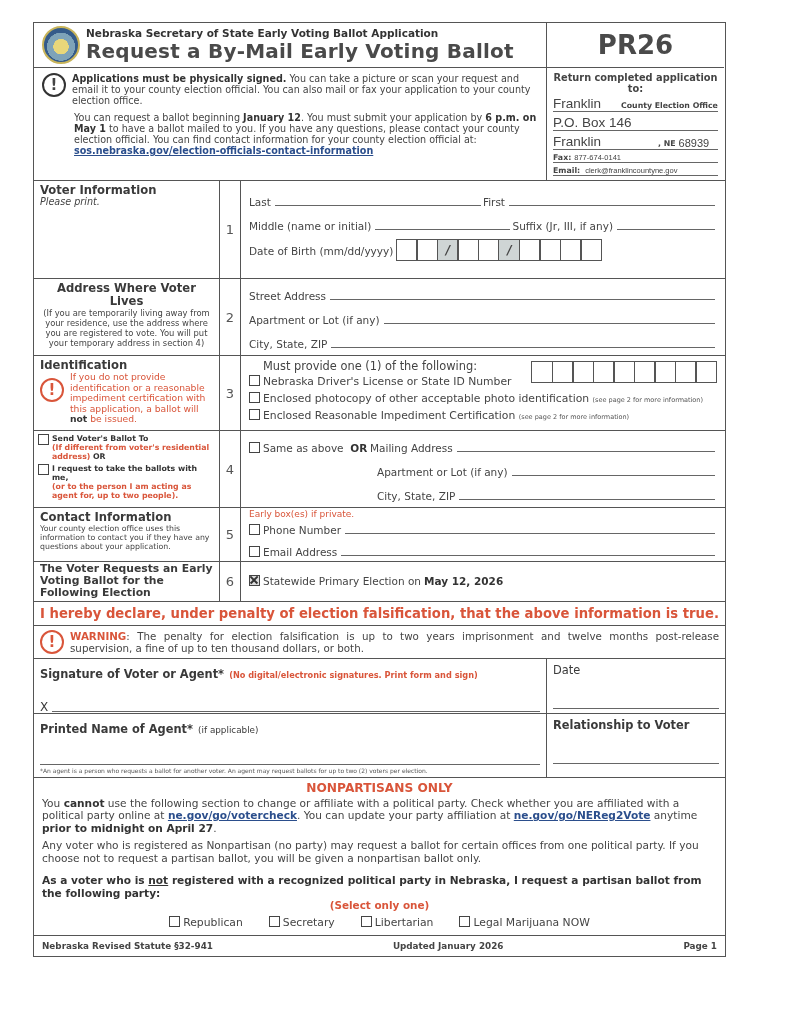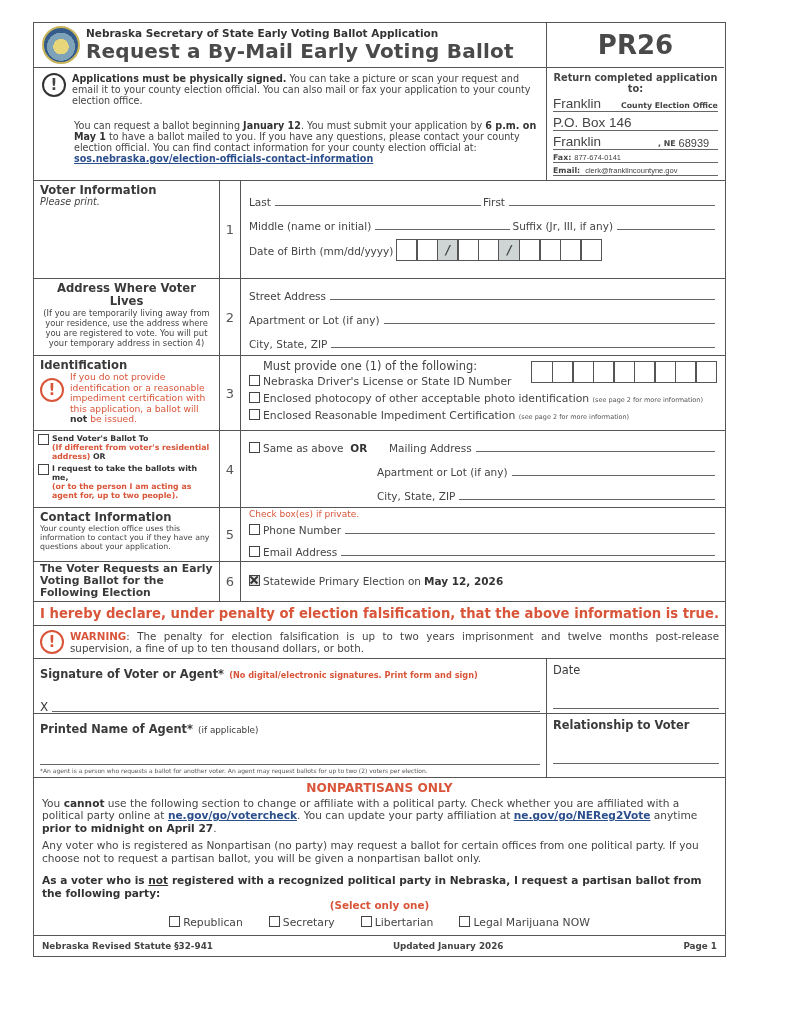--- a/index.html
+++ b/index.html
@@ -16,21 +16,21 @@
   .hdr-left { width: 513px; border-right: 1.5px solid #555; box-sizing: border-box; }
   .hdr-right { width: 177px; }
   .title-row { display: flex; align-items: center; height: 44px; padding-left: 8px; border-bottom: 1.5px solid #555; }
   .seal { width: 38px; height: 38px; border-radius: 50%; background: radial-gradient(circle at 50% 55%, #e8d77a 0 30%, #7ea3b8 31% 55%, #345b8a 56% 100%); border: 2px solid #c8b45a; box-sizing: border-box; margin-right: 6px; }
   .title-small { font-size: 10.5px; font-weight: bold; color: #333; line-height: 12px; }
   .title-big { font-size: 20px; font-weight: bold; color: #4a4a4a; line-height: 24px; letter-spacing: 0.2px; }
   .notice { padding: 5px 8px 4px 8px; font-size: 9.6px; line-height: 11px; color: #444; }
   .notice-top { display: flex; }
   .excl { width: 24px; height: 24px; border: 2px solid #333; border-radius: 50%; box-sizing: border-box; display: flex; align-items: center; justify-content: center; font-weight: bold; font-size: 15px; flex: 0 0 auto; margin-right: 6px; }
   .excl.red-c { border-color: #d9553a; color: #d9553a; }
-  .notice p { margin: 8px 0 6px 32px; }
+  .notice p { margin: 0 0 6px 32px; }
   .pr26 { height: 44px; display: flex; align-items: center; justify-content: center; font-size: 26px; font-weight: bold; color: #4a4a4a; border-bottom: 1.5px solid #555; }
   .return { padding: 4px 6px; font-size: 9px; }
   .return .ttl { font-weight: bold; font-size: 9.8px; text-align: center; color: #444; margin-bottom: 2px; }
   .ret-line { display: flex; align-items: flex-end; border-bottom: 1px solid #666; margin-bottom: 3px; font-family: "Liberation Sans", sans-serif; }
   .hand { font-family: "Liberation Sans", sans-serif; font-size: 13.5px; color: #444; }
   .hand-sm { font-family: "Liberation Sans", sans-serif; font-size: 7.5px; color: #444; }
   .ret-lbl { font-family: "DejaVu Sans", sans-serif; font-weight: bold; font-size: 7.8px; color: #444; }
 
   
   .sec-l { width: 185px; padding: 3px 6px; box-sizing: border-box; font-size: 8.4px; line-height: 10px; color: #444; }
@@ -224,21 +224,21 @@
         <div><span class="b dk">Send Voter's Ballot To</span><br><span class="b red">(If different from voter's residential address)</span> <span class="b dk">OR</span></div>
       </div>
       <div style="display:flex;margin-top:3px;">
         <span class="cb" style="flex:0 0 auto;"></span>
         <div><span class="b dk">I request to take the ballots with me,</span><br><span class="b red">(or to the person I am acting as agent for, up to two people).</span></div>
       </div>
     </div>
     <div class="sec-n">4</div>
     <div class="sec-r" style="padding-top:0;">
       <div class="fld">
-        <span style="width:140px;"><span class="cb"></span><span>Same as above</span>&nbsp;&nbsp;<span class="b dk">OR</span></span>
+        <span style="width:121px;"><span class="cb"></span><span>Same as above</span>&nbsp;&nbsp;<span class="b dk">OR</span></span>
         <span>Mailing Address</span>
         <div class="line"></div>
       </div>
       <div class="fld">
         <span style="width:128px;"></span>
         <span>Apartment or Lot (if any)</span>
         <div class="line"></div>
       </div>
       <div class="fld">
         <span style="width:128px;"></span>
@@ -248,21 +248,21 @@
     </div>
   </div>
 
   <div class="row" style="height:54px;">
     <div class="sec-l">
       <div class="h">Contact Information</div>
       <div style="font-size:7.8px;line-height:9px;">Your county election office uses this information to contact you if they have any questions about your application.</div>
     </div>
     <div class="sec-n">5</div>
     <div class="sec-r" style="padding-top:1px;">
-      <div class="red" style="font-size:9px;">Check box(es) if private.</div>
+      <div class="red" style="font-size:9px;">Early box(es) if private.</div>
       <div class="fld" style="height:18px;">
         <span><span class="cb"></span><span>Phone Number</span></span>
         <div class="line"></div>
       </div>
       <div class="fld" style="height:22px;">
         <span><span class="cb"></span><span>Email Address</span></span>
         <div class="line"></div>
       </div>
     </div>
   </div>

